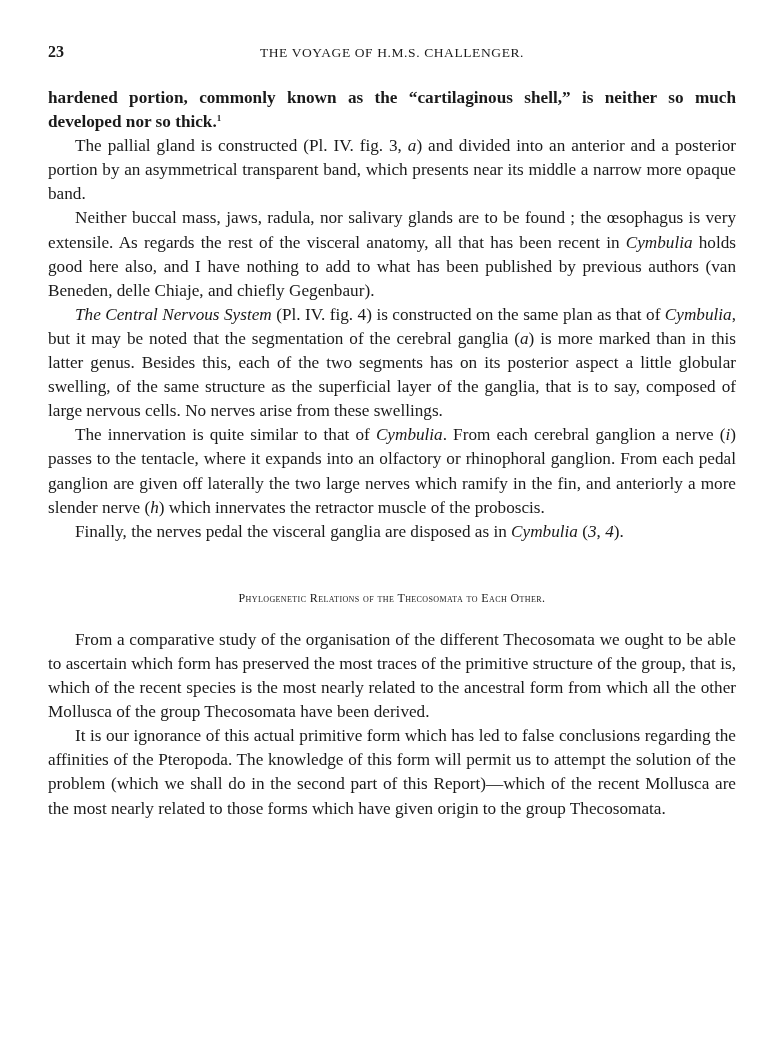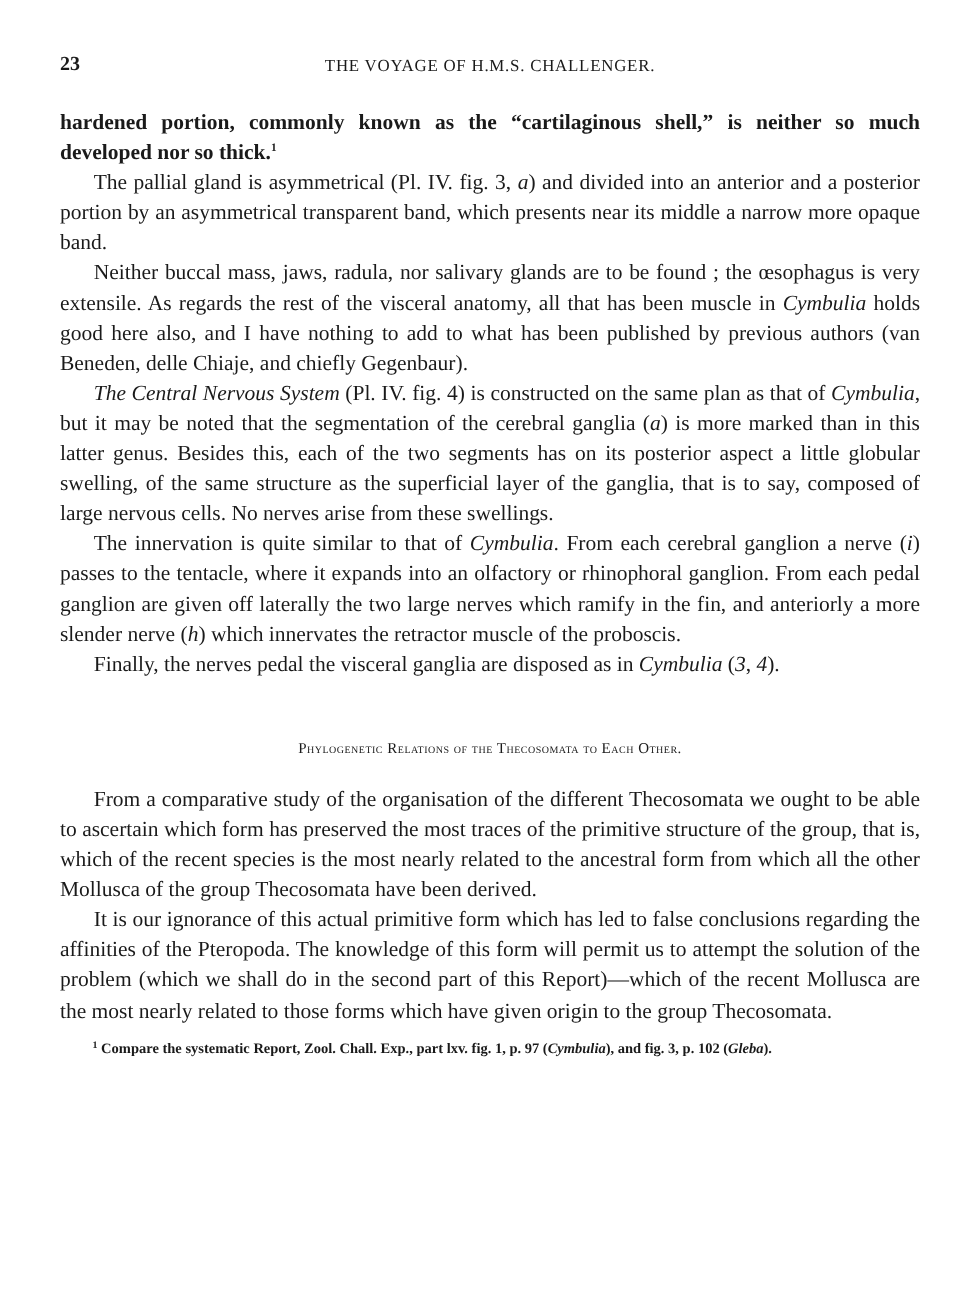--- a/index.html
+++ b/index.html
@@ -87,32 +87,29 @@
 <div class="page">
 
   <div class="running-head">
     <span class="page-number">23</span>
     <span class="running-title">THE VOYAGE OF H.M.S. CHALLENGER.</span>
   </div>
 
   <div class="body-text">
     <div>
         <p class="cont"><span>hardened portion, commonly known as the “cartilaginous shell,” is neither so much developed nor so thick.</span><sup>1</sup></p>
-        <p><span>The pallial gland is asymmetrical (Pl. IV. fig. 3, </span><i>a</i><span>) and divided into an anterior and a posterior portion by an asymmetrical transparent band, which presents near its middle a narrow more opaque band.</span></p>
-        <p><span>Neither buccal mass, jaws, radula, nor salivary glands are to be found ; the œsophagus is very extensile.  As regards the rest of the visceral anatomy, all that has been muscle in </span><i>Cymbulia</i><span> holds good here also, and I have nothing to add to what has been published by previous authors (van Beneden, delle Chiaje, and chiefly Gegenbaur).</span></p>
+        <p><span>The pallial gland is constructed (Pl. IV. fig. 3, </span><i>a</i><span>) and divided into an anterior and a posterior portion by an asymmetrical transparent band, which presents near its middle a narrow more opaque band.</span></p>
+        <p><span>Neither buccal mass, jaws, radula, nor salivary glands are to be found ; the œsophagus is very extensile.  As regards the rest of the visceral anatomy, all that has been recent in </span><i>Cymbulia</i><span> holds good here also, and I have nothing to add to what has been published by previous authors (van Beneden, delle Chiaje, and chiefly Gegenbaur).</span></p>
         <p><i>The Central Nervous System</i><span> (Pl. IV. fig. 4) is constructed on the same plan as that of </span><i>Cymbulia</i><span>, but it may be noted that the segmentation of the cerebral ganglia (</span><i>a</i><span>) is more marked than in this latter genus.  Besides this, each of the two segments has on its posterior aspect a little globular swelling, of the same structure as the superficial layer of the ganglia, that is to say, composed of large nervous cells.  No nerves arise from these swellings.</span></p>
         <p><span>The innervation is quite similar to that of </span><i>Cymbulia</i><span>.  From each cerebral ganglion a nerve (</span><i>i</i><span>) passes to the tentacle, where it expands into an olfactory or rhinophoral ganglion.  From each pedal ganglion are given off laterally the two large nerves which ramify in the fin, and anteriorly a more slender nerve (</span><i>h</i><span>) which innervates the retractor muscle of the proboscis.</span></p>
         <p><span>Finally, the nerves pedal the visceral ganglia are disposed as in </span><i>Cymbulia</i><span> (</span><i>3</i><span>, </span><i>4</i><span>).</span></p>
       </div>
 
     <div class="section-heading">Phylogenetic Relations of the Thecosomata to Each Other.</div>
 
     <div>
         <p><span>From a comparative study of the organisation of the different Thecosomata we ought to be able to ascertain which form has preserved the most traces of the primitive structure of the group, that is, which of the recent species is the most nearly related to the ancestral form from which all the other Mollusca of the group Thecosomata have been derived.</span></p>
         <p><span>It is our ignorance of this actual primitive form which has led to false conclusions regarding the affinities of the Pteropoda.  The knowledge of this form will permit us to attempt the solution of the problem (which we shall do in the second part of this Report)—which of the recent Mollusca are the most nearly related to those forms which have given origin to the group Thecosomata.</span></p>
       </div>
   </div>
 
-  <div class="footnote">
-    <sup>1</sup><span><span> Compare the systematic Report, Zool. Chall. Exp., part lxv. fig. 1, p. 97 (</span><i>Cymbulia</i><span>), and fig. 3, p. 102 (</span><i>Gleba</i><span>).</span></span>
-  </div>
 
 </div>
 
 </body></html>

